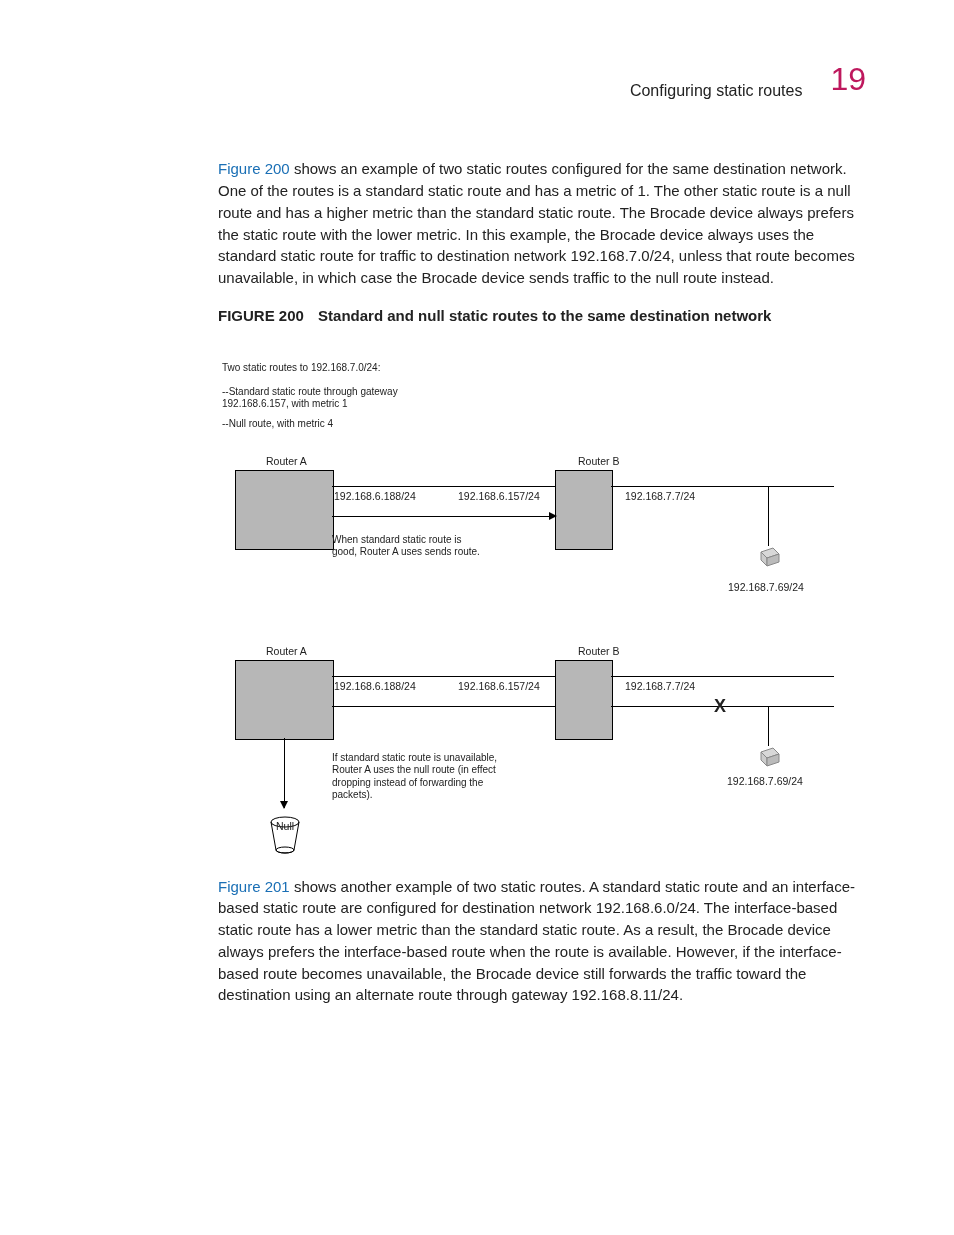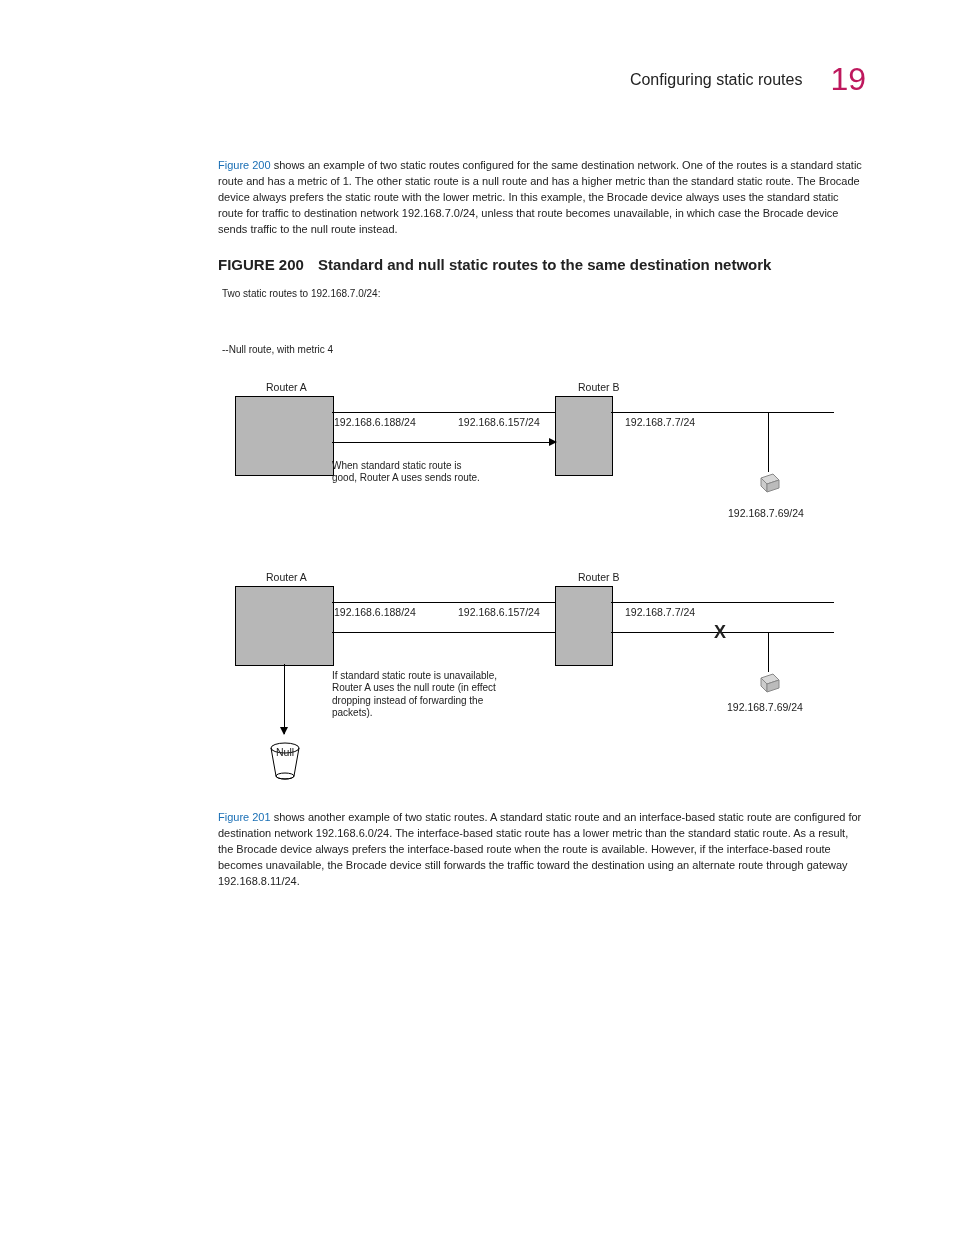--- a/index.html
+++ b/index.html
@@ -1,22 +1,22 @@
 <!DOCTYPE html>
 <html><head>
 <meta charset="utf-8">
 <style>
   html,body{margin:0;padding:0;background:#fff;color:#222;font-family:Arial,Helvetica,sans-serif;font-size:15px;line-height:1.45}
   .page{width:954px;height:1235px;position:relative;box-sizing:border-box;padding:56px 88px 60px 218px}
-  .header{display:flex;justify-content:flex-end;align-items:center;gap:28px;margin-bottom:56px}
+  .header{display:flex;justify-content:flex-end;align-items:flex-end;gap:28px;margin-bottom:56px}
   .header .section{font-size:16px;color:#222}
   .header .pagenum{font-size:32px;color:#be185d}
-  p{margin:16px 0 16px 0;font-size:11px;color:#222}
+  p{margin:8px 0 16px 0;font-size:15px;color:#222}
   .link{color:#1a6fb5}
-  .fig-caption{margin:6px 0 8px 0;font-size:15px}
+  .fig-caption{margin:6px 0 31px 0;font-size:15px}
   .fig-caption .figword{font-family:"Arial Narrow",Arial,sans-serif;font-stretch:condensed;font-weight:bold}
   .fig-caption .fignum{font-family:"Arial Narrow",Arial,sans-serif;font-stretch:condensed;font-weight:bold;margin-right:10px}
   .fig-caption .figtitle{font-weight:bold}
   .figure-wrap{position:relative;width:620px;height:510px;margin:0 0 4px 0}
   .figure-wrap div,.figure-wrap span{position:absolute}
   .tinytext{font-size:10px;color:#222;line-height:1.25}
   .lbl{font-size:10.5px;color:#222}
   .box{background:#b7b7b7;border:1px solid #000}
   .hline{height:1px;background:#000}
   .vline{width:1px;background:#000}
@@ -40,20 +40,21 @@
 
   <div class="fig-caption">
     <span class="figword">FIGURE</span>
     <span class="fignum">200</span>
     <span class="figtitle">Standard and null static routes to the same destination network</span>
   </div>
 
   <div class="figure-wrap">
 
     <div class="tinytext" style="left:4px;top:4px">Two static routes to 192.168.7.0/24:</div>
+    <div class="tinytext" style="left:4px;top:28px;width:190px">--Standard static route through gateway 192.168.6.157, with metric 1</div>
     <div class="tinytext" style="left:4px;top:60px">--Null route, with metric 4</div>
 
     <div class="lbl" style="left:48px;top:96px">Router A</div>
     <div class="box" style="left:17px;top:112px;width:97px;height:78px"></div>
 
     <div class="lbl" style="left:360px;top:96px">Router B</div>
     <div class="box" style="left:337px;top:112px;width:56px;height:78px"></div>
 
     <div class="hline" style="left:114px;top:128px;width:223px"></div>
     <div class="lbl" style="left:116px;top:131px">192.168.6.188/24</div>
@@ -81,21 +82,21 @@
     <div class="hline" style="left:114px;top:318px;width:223px"></div>
     <div class="lbl" style="left:116px;top:321px">192.168.6.188/24</div>
     <div class="lbl" style="left:240px;top:321px">192.168.6.157/24</div>
 
     <div class="hline" style="left:114px;top:348px;width:223px"></div>
     <div class="hline" style="left:393px;top:318px;width:223px"></div>
     <div class="lbl" style="left:407px;top:321px">192.168.7.7/24</div>
     <div class="hline" style="left:393px;top:348px;width:223px"></div>
     <span style="left:496px;top:335px;font-size:18px;font-weight:bold">X</span>
 
-    <div class="tinytext" style="left:114px;top:386px;width:175px">If standard static route is unavailable, Router A uses the null route (in effect dropping instead of forwarding the packets).</div>
+    <div class="tinytext" style="left:114px;top:394px;width:175px">If standard static route is unavailable, Router A uses the null route (in effect dropping instead of forwarding the packets).</div>
 
     <div class="vline" style="left:550px;top:348px;height:40px"></div>
     <svg style="left:537px;top:386px" width="26" height="26">
         <polygon points="6,8 18,4 24,10 12,14" fill="#d8d8d8" stroke="#888"></polygon>
         <polygon points="6,8 12,14 12,22 6,16" fill="#ccc" stroke="#888"></polygon>
         <polygon points="12,14 24,10 24,18 12,22" fill="#bbb" stroke="#888"></polygon>
       </svg>
     <div class="lbl" style="left:509px;top:416px">192.168.7.69/24</div>
 
     <div class="vline arrow-down" style="left:66px;top:380px;height:70px"></div>

